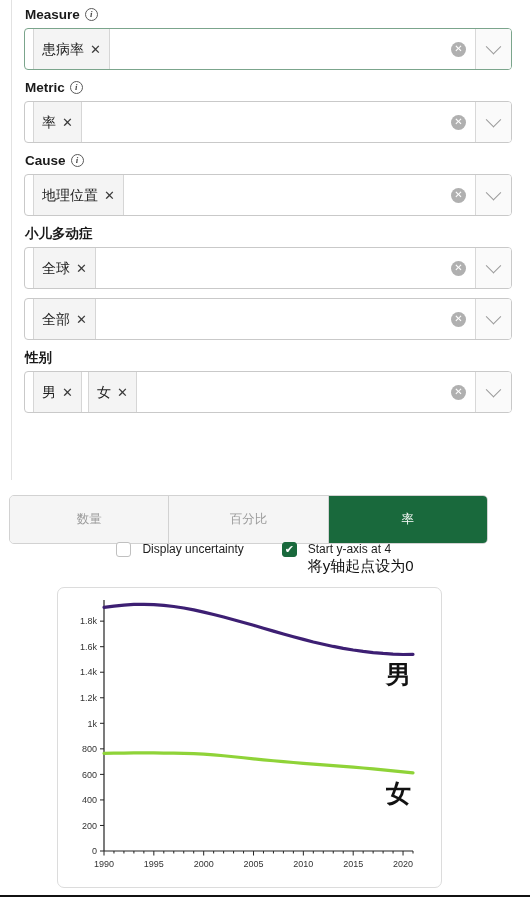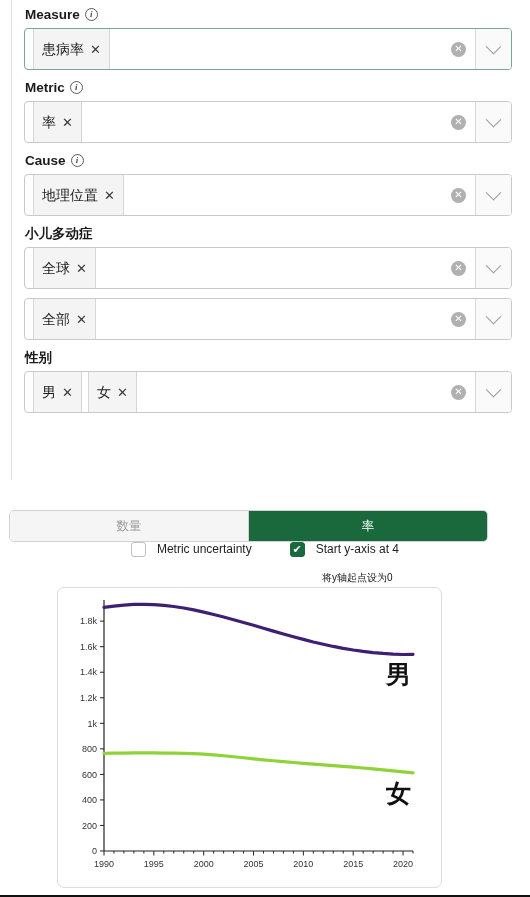--- a/index.html
+++ b/index.html
@@ -60,21 +60,21 @@
     display: flex; align-items: center; justify-content: center;
     border-radius: 0 3px 3px 0;
   }
   .caret {
     width: 11px; height: 11px; border-right: 1.6px solid #9a9a9a;
     border-bottom: 1.6px solid #9a9a9a; transform: rotate(45deg) translate(-2px,-2px);
   }
 
   
   .tabbar {
-    position: absolute; left: 9px; top: 510px; width: 479px; height: 32px;
+    position: absolute; left: 9px; top: 495px; width: 479px; height: 49px;
     display: flex; border: 1px solid #d2d2d2; border-radius: 5px; overflow: hidden;
     background: #f5f5f5;
   }
   .tab {
     flex: 1; display: flex; align-items: center; justify-content: center;
     font-size: 12.5px; color: #9b9b9b; background: #f5f5f5;
     border-right: 1px solid #d2d2d2;
   }
   .tab:last-child { border-right: none; }
   .tab.active { background: #19693c; color: #ffffff; font-weight: normal; }
@@ -88,21 +88,21 @@
   .cb {
     width: 15px; height: 15px; border-radius: 3px; margin-top: 1px;
     border: 1px solid #c0c0c0; background: #fff; flex: none;
   }
   .cb.checked {
     background: #19693c; border-color: #19693c;
     display: flex; align-items: center; justify-content: center;
     color: #fff; font-size: 11px; line-height: 1;
   }
   .opt-text { font-size: 12px; color: #1d1d1d; line-height: 16px; }
-  .opt-sub { display: block; font-size: 10px; color: #111; margin-top: 13px; text-align:center; }
+  .opt-sub { display: block; font-size: 15px; color: #111; margin-top: 1px; text-align:center; }
 
   
   .chart-card {
     position: absolute; left: 57px; top: 587px; width: 385px; height: 301px;
     background: #fff; border: 1px solid #dcdcdc; border-radius: 7px;
   }
   .chart-card svg { display: block; }
   .axis-text { font-family: "Liberation Sans", sans-serif; font-size: 9px; fill: #333; }
   .series-label {
     font-family: "DejaVu Sans", "Liberation Sans", sans-serif;
@@ -240,27 +240,28 @@
         <div class="caret-btn">
           <span class="caret"></span>
         </div>
       </div>
     </div>
 
   </div>
 
   <div class="tabbar">
     <div class="tab">数量</div>
+    <div class="tab">百分比</div>
     <div class="tab active">率</div>
   </div>
 
   <div class="options">
     <div class="opt">
       <span class="cb"></span>
-      <span class="opt-text">Metric uncertainty</span>
+      <span class="opt-text">Display uncertainty</span>
     </div>
     <div class="opt">
       <span class="cb checked">
         <span>✔</span>
       </span>
       <span class="opt-text">
         <span>Start y-axis at 4</span>
         <span class="opt-sub">将y轴起点设为0</span>
       </span>
     </div>

